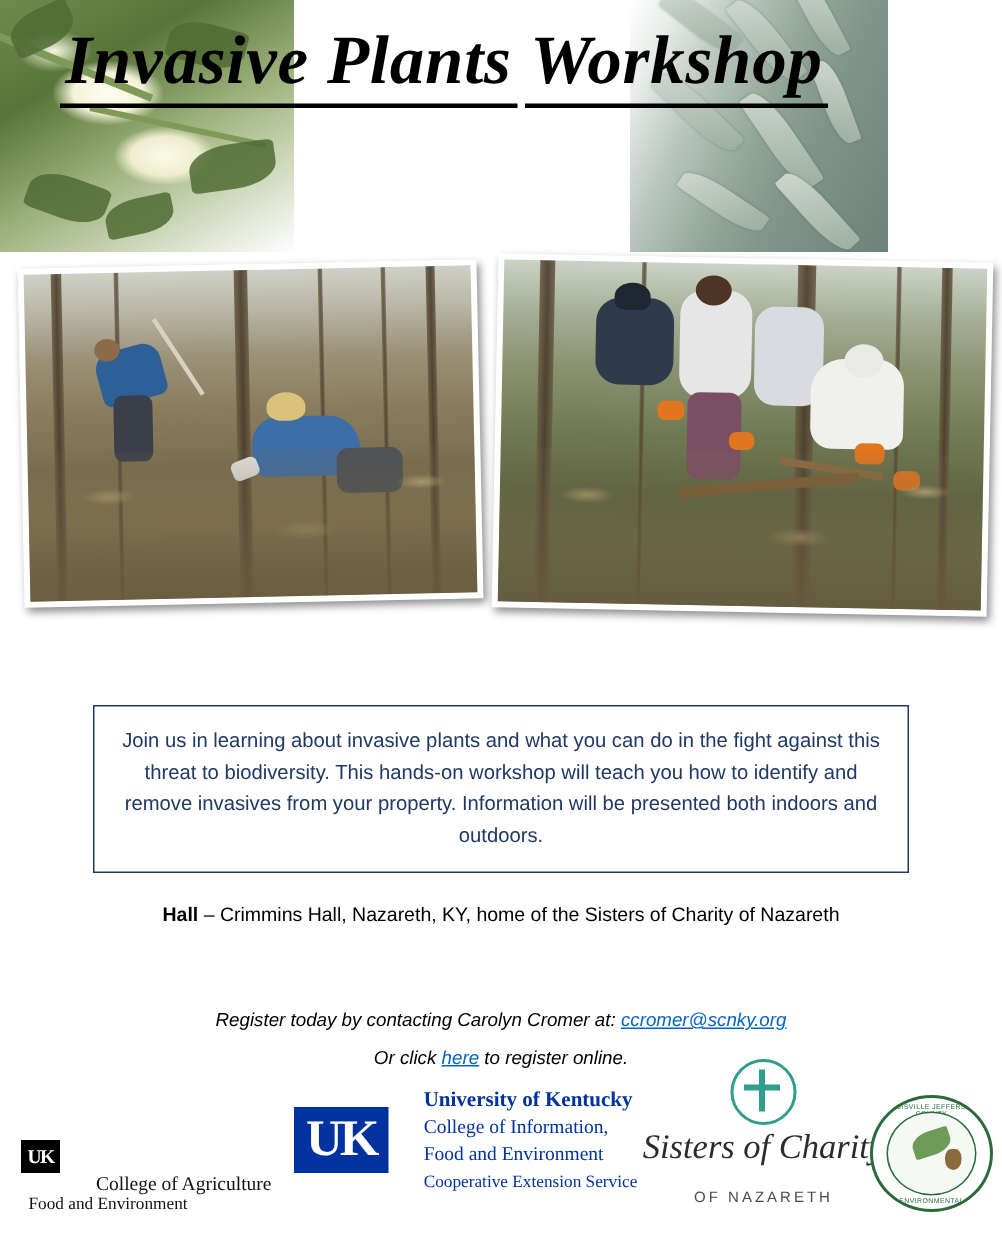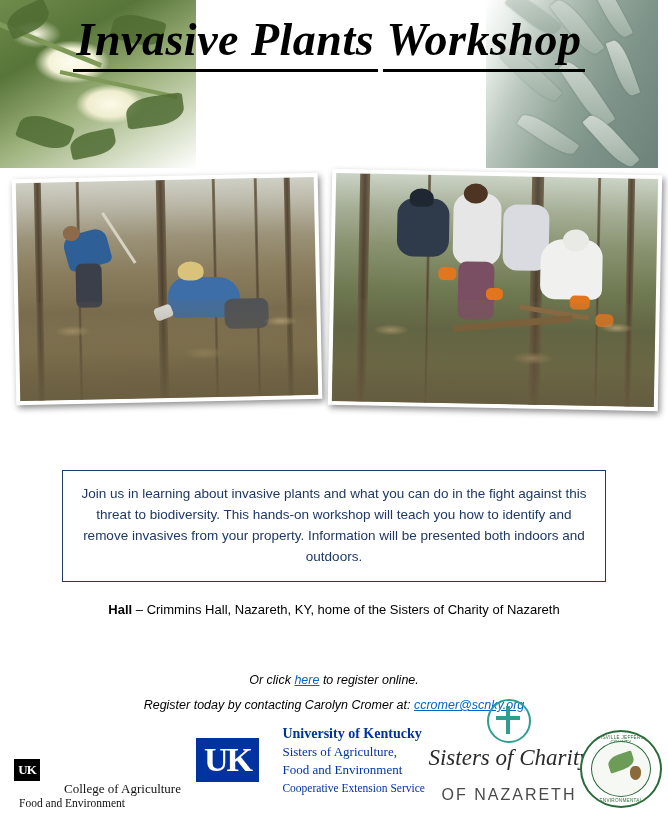--- a/index.html
+++ b/index.html
@@ -12,21 +12,21 @@
     background: #ffffff;
     font-family: "Liberation Sans", sans-serif;
     overflow: hidden;
     position: relative;
   }
 
   
   .header {
     position: relative;
     height: 168px;
-    width: 658px;
+    width: 592px;
     overflow: hidden;
     background: #ffffff;
   }
   
   .hdr-photo-left {
     position: absolute;
     left: 0; top: 0;
     width: 196px; height: 168px;
     background:
       radial-gradient(ellipse 52px 30px at 72px 62px, #fdfdf0 0%, #f4f3d8 45%, rgba(244,243,216,0) 72%),
@@ -272,21 +272,21 @@
   .soc-cross:after  { top: 15px; left: 7px; height: 4px; width: 24px; }
   .soc-name {
     font-family: "Liberation Serif", serif;
     font-style: italic;
     font-size: 23px;
     color: #2b2b2b;
     line-height: 25px;
   }
   .soc-sub {
     font-family: "Liberation Sans", sans-serif;
-    font-size: 16px;
+    font-size: 10px;
     letter-spacing: 2px;
     color: #4a4a4a;
     margin-top: 16px;
   }
   
   .logo-seal { right: 6px; bottom: 14px; width: 82px; height: 78px; }
   .seal-ring {
     width: 78px; height: 74px;
     border: 2px solid #2b6b3a;
     border-radius: 50%;
@@ -418,44 +418,44 @@
 </div>
 
 <div class="details">
   <div class="detail-line">
     <b>Hall</b><span> – Crimmins Hall, Nazareth, KY, home of the Sisters of Charity of Nazareth</span>
   </div>
 </div>
 
 <div class="register">
   <div class="reg-line">
+    <span>Register today by contacting Carolyn Cromer at: </span><a class="link" href="#">ccromer@scnky.org</a>
+  </div>
+  <div class="reg-line">
     <span>Or click </span><a class="link" href="#">here</a><span> to register online.</span>
-  </div>
-  <div class="reg-line">
-    <span>Register today by contacting Carolyn Cromer at: </span><a class="link" href="#">ccromer@scnky.org</a>
   </div>
 </div>
 
 <div class="logos">
 
   <div class="logo logo-cafe">
     <div>
       <span class="uk-mark">UK</span>
       <span class="cafe-text">
         <span class="l1">College of Agriculture</span><br>
         <span class="l2">Food and Environment</span>
       </span>
     </div>
   </div>
 
   <div class="logo logo-uk">
     <span class="uk-big">UK</span>
     <span class="uk-lines">
       <span class="u1">University of Kentucky</span><br>
-      <span class="u2">Sisters of Agriculture,</span><br>
+      <span class="u2">College of Information,</span><br>
       <span class="u3">Food and Environment</span><br>
       <span class="u4">Cooperative Extension Service</span>
     </span>
   </div>
 
   <div class="logo logo-soc">
     <div class="soc-cross"></div>
     <div class="soc-name">Sisters of Charity</div>
     <div class="soc-sub">OF NAZARETH</div>
   </div>

